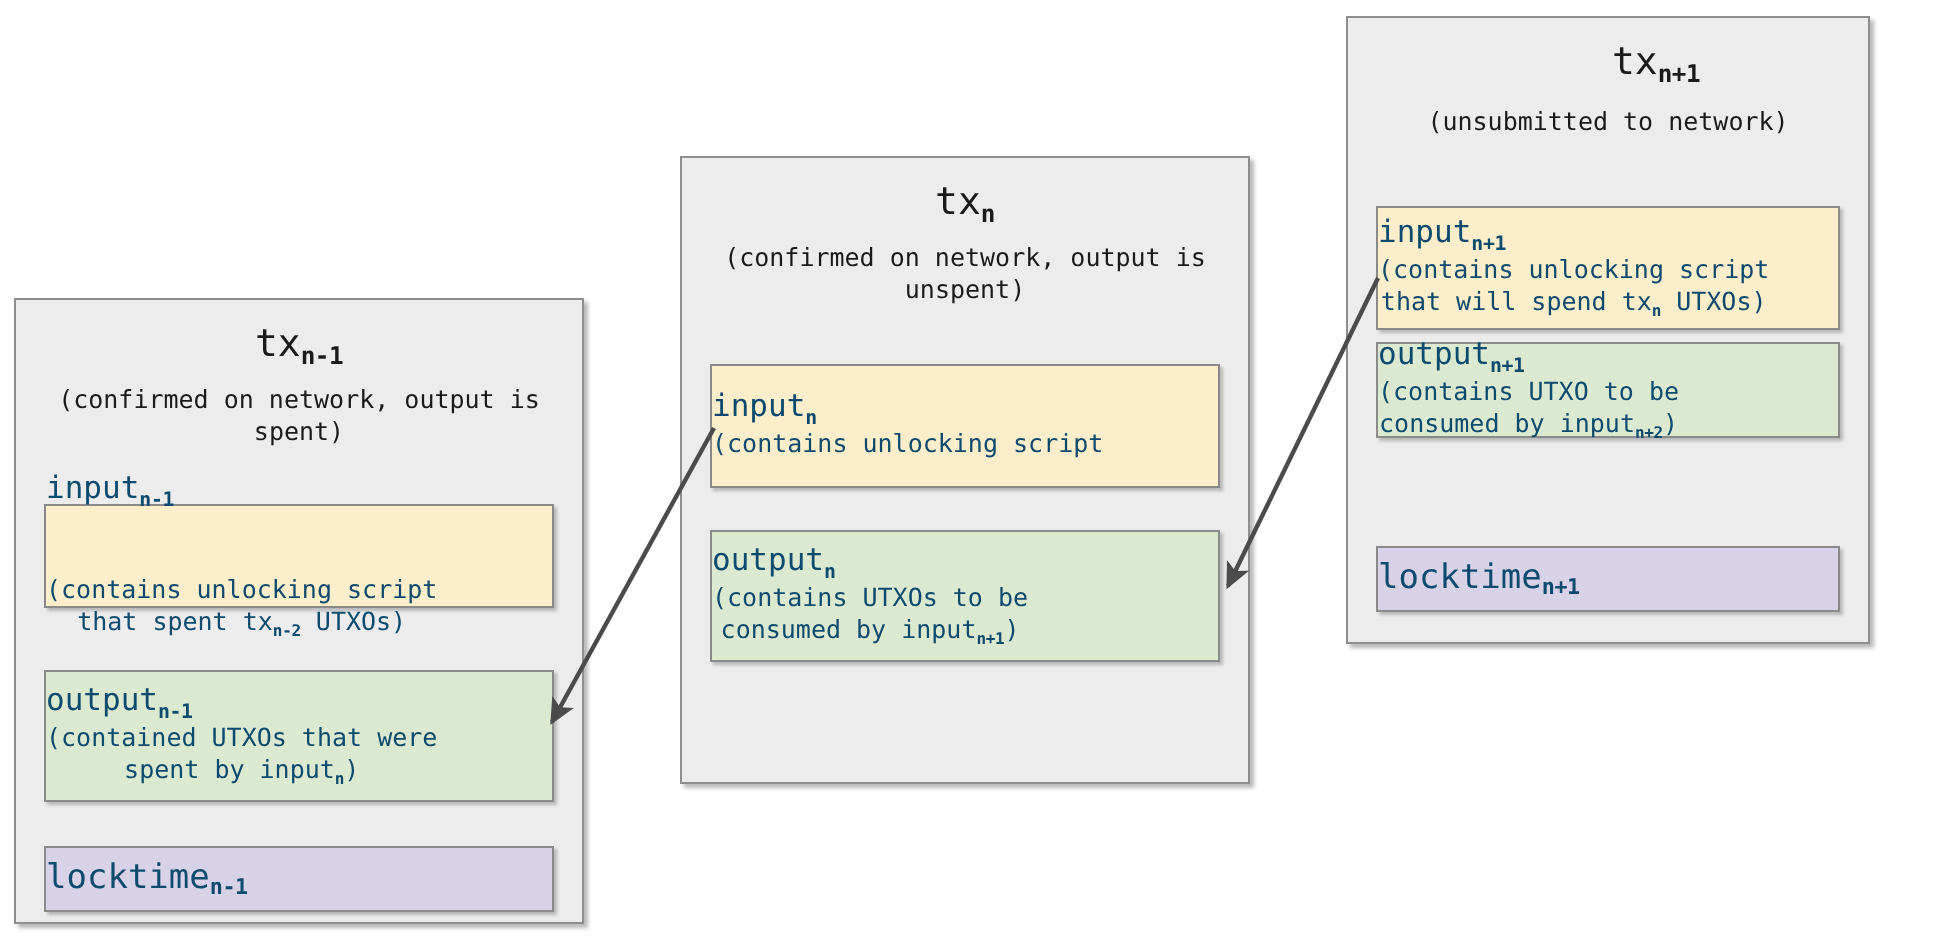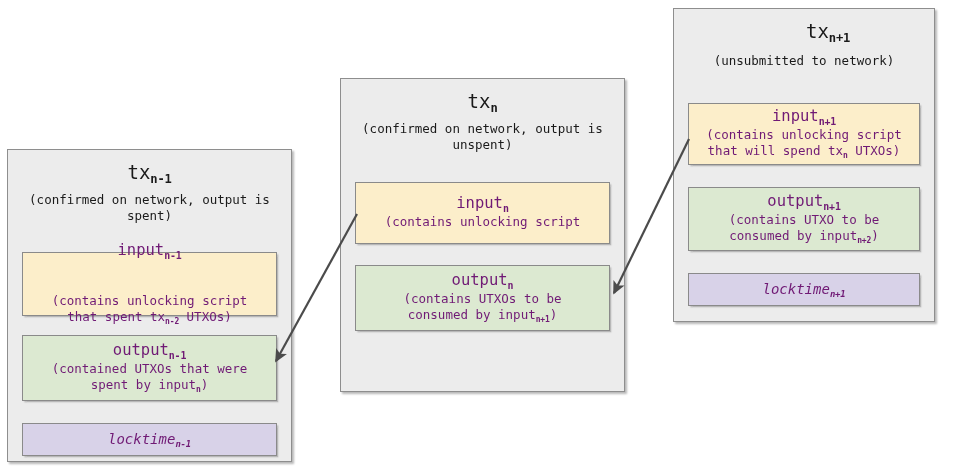--- a/index.html
+++ b/index.html
@@ -38,38 +38,38 @@
   }
   .field {
     position: absolute;
     left: 14px;
     right: 14px;
     border: 1px solid #8a8a8a;
     box-sizing: border-box;
     box-shadow: 1.5px 1.5px 1.5px rgba(0,0,0,0.22);
     display: flex;
     flex-direction: column;
-    align-items: center;
+    align-items: flex-start;
     justify-content: center;
     text-align: center;
-    color: #701a75;
+    color: #0c4a6e;
   }
   .field-title {
     font-size: 15.5px;
     line-height: 1.15;
   }
   .field-desc {
     font-size: 12.5px;
     line-height: 1.3;
     margin-top: 1px;
   }
   .field.input  { background: #fceeca; }
   .field.output { background: #dce9d1; }
   .field.locktime { background: #d8d2e8; }
-  .field.locktime .field-title { font-size: 14px; font-style: italic; }
+  .field.locktime .field-title { font-size: 17px; }
   sub {
     font-size: 0.64em;
     font-weight: bold;
     vertical-align: baseline;
     position: relative;
     bottom: -0.32em;
     letter-spacing: -0.02em;
   }
   #arrows {
     position: absolute;
@@ -81,21 +81,21 @@
 </style>
 </head>
 <body>
 
 <div id="canvas">
 
   <div class="tx-box" style="left:7px; top:149px; width:285px; height:313px;">
     <div class="tx-title" style="margin-top:13px;"><span>tx</span><sub>n-1</sub></div>
     <div class="tx-subtitle" style="margin-top:10px;">(confirmed on network, output is spent)</div>
 
-    <div class="field input" style="top:102px; height:64px;gap:32px;">
+    <div class="field input" style="top:102px; height:52px;gap:32px;">
       <div class="field-title"><span>input</span><sub>n-1</sub></div>
       <div class="field-desc">
         <div><span>(contains unlocking script</span></div>
         <div><span>that spent tx</span><sub>n-2</sub><span> UTXOs)</span></div>
       </div>
     </div>
 
     <div class="field output" style="top:185px; height:66px;">
       <div class="field-title"><span>output</span><sub>n-1</sub></div>
       <div class="field-desc">
@@ -135,21 +135,21 @@
     <div class="tx-subtitle" style="margin-top:12px;">(unsubmitted to network)</div>
 
     <div class="field input" style="top:94px; height:62px;">
       <div class="field-title"><span>input</span><sub>n+1</sub></div>
       <div class="field-desc">
         <div><span>(contains unlocking script</span></div>
         <div><span>that will spend tx</span><sub>n</sub><span> UTXOs)</span></div>
       </div>
     </div>
 
-    <div class="field output" style="top:178px; height:64px;">
+    <div class="field output" style="top:162px; height:48px;">
       <div class="field-title"><span>output</span><sub>n+1</sub></div>
       <div class="field-desc">
         <div><span>(contains UTXO to be</span></div>
         <div><span>consumed by input</span><sub>n+2</sub><span>)</span></div>
       </div>
     </div>
 
     <div class="field locktime" style="top:264px; height:33px;">
       <div class="field-title"><span>locktime</span><sub>n+1</sub></div>
     </div>

